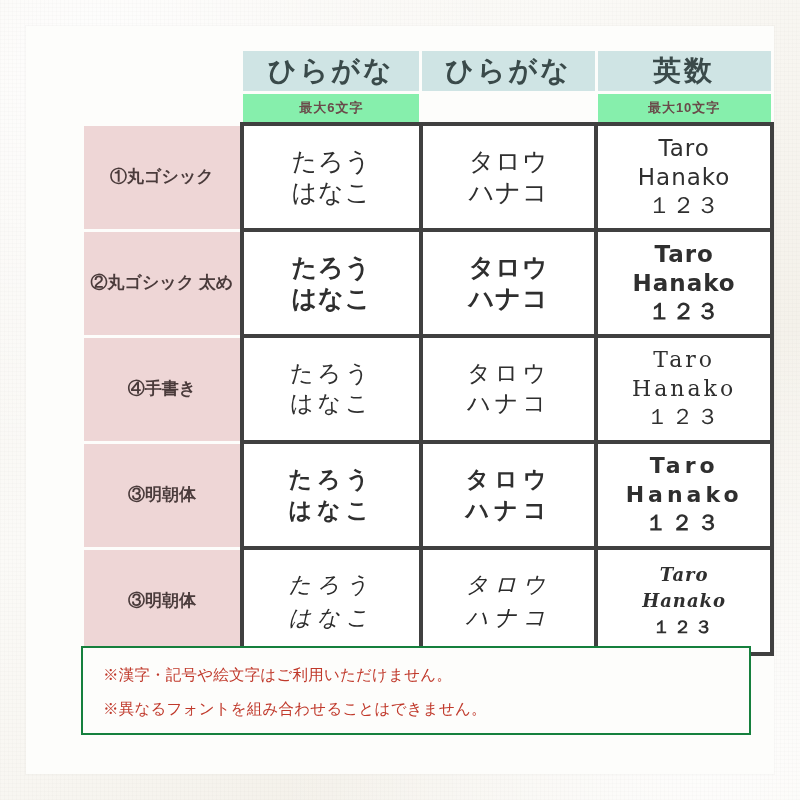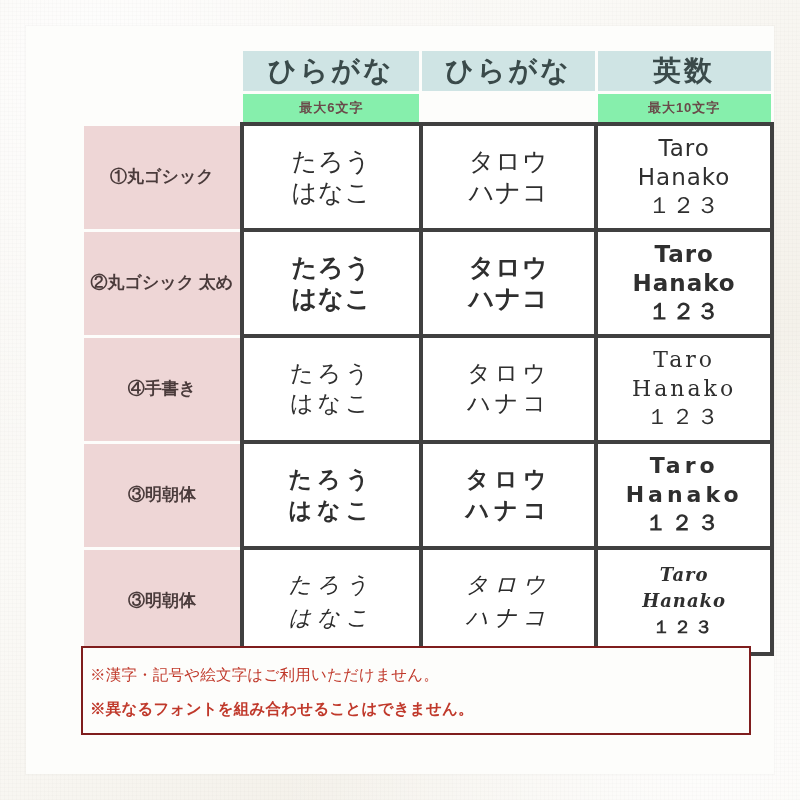--- a/index.html
+++ b/index.html
@@ -121,33 +121,33 @@
   .alnum-mincho { font-family: "DejaVu Serif", serif; font-size: 22px; line-height: 1.3; letter-spacing: 3px; }
   .alnum-hand { font-family: "DejaVu Sans", sans-serif; font-size: 22px; font-weight: bold; line-height: 1.3; letter-spacing: 4px; }
   .alnum-script { font-family: "DejaVu Serif", serif; font-style: italic; font-weight: bold; font-size: 18px; line-height: 1.45; letter-spacing: 1px; }
   .alnum-script .num { font-style: normal; letter-spacing: 3px; }
 
   .notes {
     position: absolute;
     left: 55px;
     top: 620px;
     width: 670px;
-    border: 2px solid #7f1d1d;
+    border: 2px solid #15803d;
     background: #fdfdfb;
-    padding: 16px 20px 14px 7px;
+    padding: 16px 20px 14px 20px;
     box-sizing: border-box;
   }
   .notes p {
     margin: 0 0 12px 0;
     color: #c0392b;
     font-size: 15.5px;
     line-height: 1.4;
     letter-spacing: 0.2px;
   }
-  .notes p:last-child { margin-bottom: 0; font-weight: bold; }
+  .notes p:last-child { margin-bottom: 0; }
 </style>
 </head>
 <body>
 
 <div class="paper"></div>
 
 <div class="sheet">
   <div class="content">
 
     <table class="font-table">

